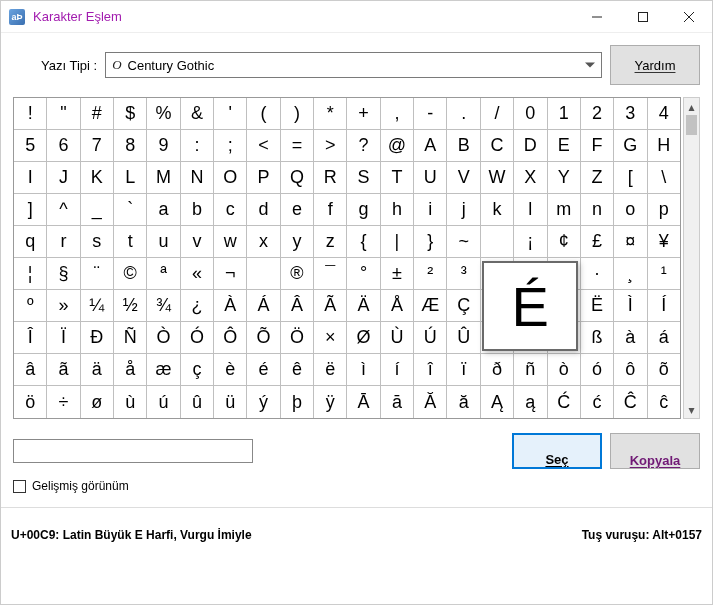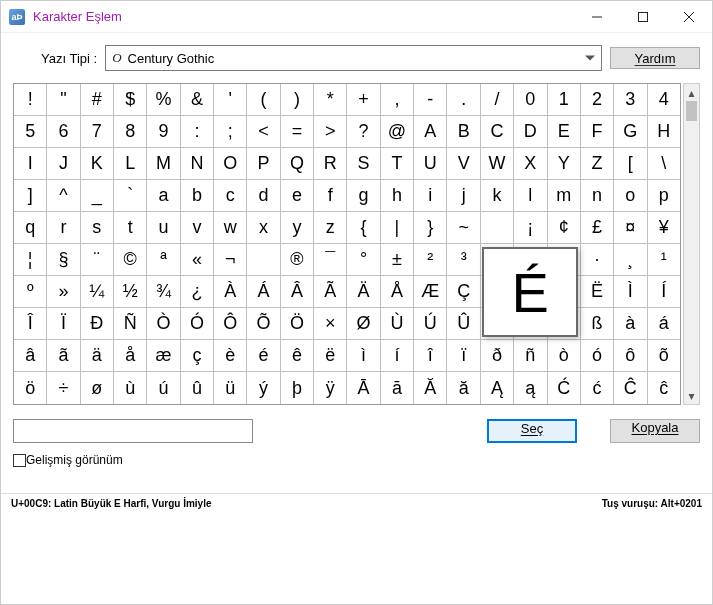--- a/index.html
+++ b/index.html
@@ -49,21 +49,21 @@
     padding: 0 6px;
     font-size: 13px;
     position: relative;
   }
   .font-select .o { font-style: italic; margin-right: 6px; font-family: serif; color:#222;}
   .font-select .chev {
     position: absolute; right: 6px; top: 50%; transform: translateY(-50%);
     width: 0; height: 0; border-left: 5px solid transparent; border-right:5px solid transparent; border-top:5px solid #555;
   }
   .help-btn {
-    width: 90px; height: 22px;
+    width: 90px; height: 40px;
     background: #e1e1e1;
     border: 1px solid #adadad;
     display:flex;align-items:center;justify-content:center;
     font-size:13px;
   }
   .help-btn span{ text-decoration: underline; text-decoration-color:#333; text-underline-offset:2px;}
   .grid-wrap {
     display: flex;
     align-items: stretch;
     gap: 2px;
@@ -116,38 +116,39 @@
   .copy-row {
     display:flex; align-items:center; gap:8px; margin-bottom:10px;
   }
   .copy-label { font-size: 13px; }
   .copy-input {
     width: 240px; height: 24px;
     border: 1px solid #888;
     background:#fff;
   }
   .btn {
-    width: 90px; height: 24px;
+    width: 90px; height: 36px;
     border: 1px solid #adadad;
     background: #e1e1e1;
-    display:flex;align-items:flex-start;justify-content:center;
+    display:flex;align-items:flex-end;justify-content:center;
     font-size:13px;
+    font-weight:bold;
   }
   .btn.sel { border:2px solid #0078d7; background:#e5f1fb; }
-  .btn.disabled { color:#000000;margin-left:25px; }
+  .btn.disabled { color:#701a75; }
   .btn span { text-decoration: underline; text-underline-offset:2px;}
-  .adv-row { display:flex;align-items:center;margin-bottom:20px;}
+  .adv-row { display:flex;align-items:center;gap:6px; margin-bottom:8px;}
   .checkbox {
     width:13px;height:13px;border:1px solid #333;background:#fff;
   }
   .status {
     border-top:1px solid #ddd;
-    padding: 4px 10px;
+    padding: 20px 10px;
     display:flex;justify-content:space-between;
-    font-size:10px;font-weight:600;
+    font-size:12px;font-weight:600;
   }
 </style>
 </head>
 <body>
 
 <div class="titlebar">
   <div class="app-icon">aÞ</div>
   <div class="title">Karakter Eşlem</div>
   <div class="spacer"></div>
   <div class="win-btn">
@@ -426,14 +427,14 @@
   </div>
 
   <div class="adv-row">
     <div class="checkbox"></div>
     <div>Gelişmiş görünüm</div>
   </div>
 </div>
 
 <div class="status">
   <div>U+00C9: Latin Büyük E Harfi, Vurgu İmiyle</div>
-  <div>Tuş vuruşu: Alt+0201</div>
+  <div>Tuş vuruşu: Alt+0157</div>
 </div>
 
 </body></html>

